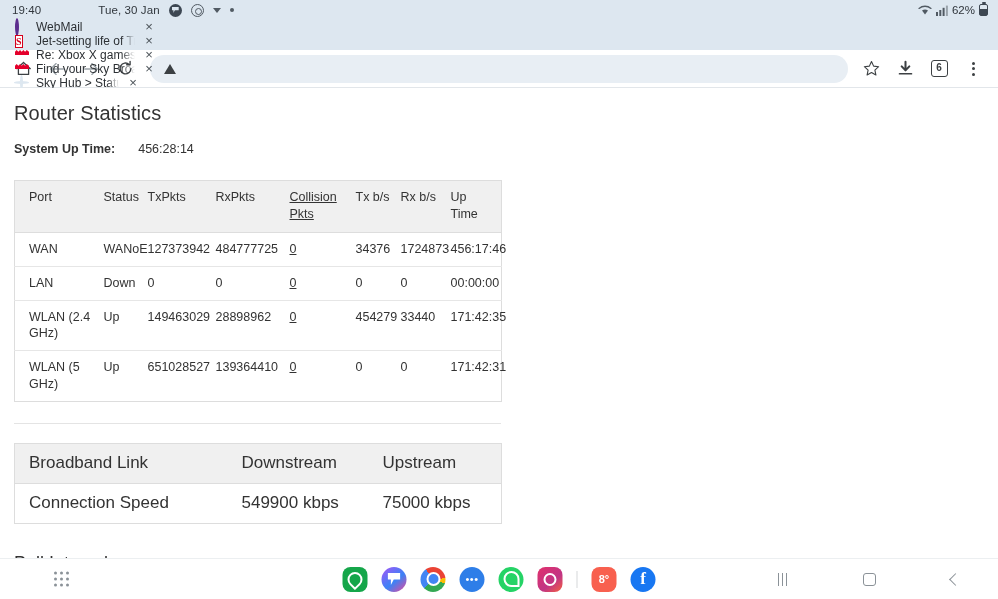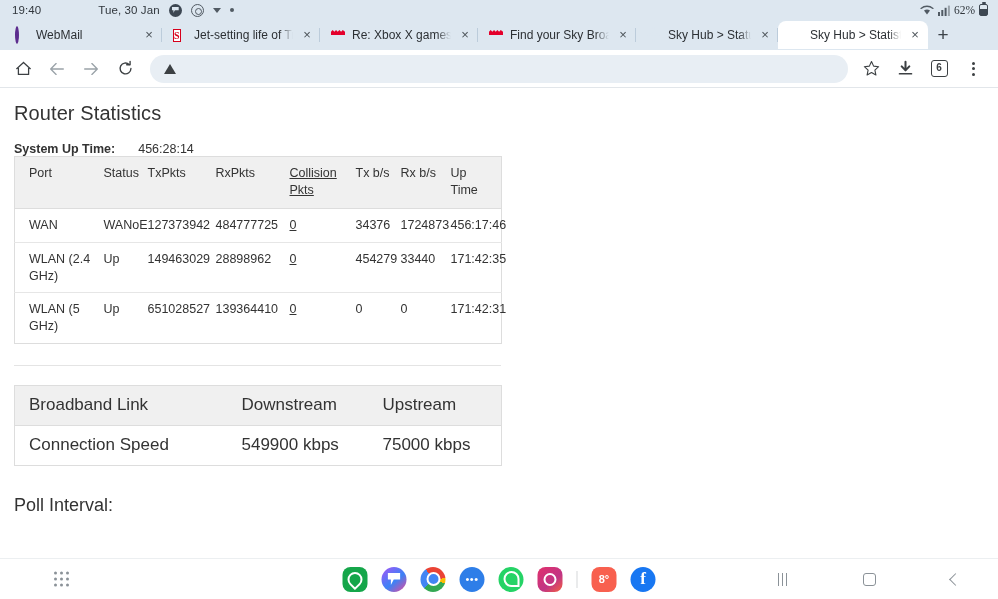--- a/index.html
+++ b/index.html
@@ -15,21 +15,21 @@
     height: 20px;
     background: #dde7f0;
     display: flex;
     align-items: center;
     padding: 0 10px 0 12px;
     font-size: 11.5px;
     color: #30363c;
     gap: 9px;
   }
   .status-left { display: flex; align-items: center; gap: 9px; }
-  .status-right { margin-left: auto; display: flex; align-items: center; gap: 4px; font-family: Liberation Serif, serif; }
+  .status-right { margin-left: auto; display: flex; align-items: center; gap: 4px; }
   .sb-time { font-weight: 500; letter-spacing: .1px; }
   .sb-date { letter-spacing: .1px; margin-left: 48px; }
   .ic-messenger {
     width: 13px; height: 13px; border-radius: 50%;
     background: #3d4752; position: relative; display: inline-block;
   }
   .ic-messenger::after {
     content: ""; position: absolute; left: 3px; top: 3.5px;
     width: 7px; height: 6px; background: #dde7f0;
     clip-path: polygon(0 0, 100% 0, 100% 55%, 45% 55%, 25% 100%, 25% 55%, 0 55%);
@@ -56,23 +56,24 @@
   .ic-battery::before {
     content: ""; position: absolute; top: -3px; left: 2px;
     width: 4px; height: 2px; background: #3d4752; border-radius: 1px;
   }
 
   
   .tabstrip {
     height: 30px;
     background: #dde7f0;
     display: flex;
-    align-items: center;
+    align-items: flex-start;
     padding-left: 4px;
     position: relative;
+    flex-direction: column;
   }
   .tab {
     height: 28px;
     display: flex; align-items: center;
     gap: 7px;
     padding: 0 6px 0 11px;
     font-size: 12px;
     color: #2c3034;
     position: relative;
     min-width: 0;
@@ -198,21 +199,21 @@
     overflow: hidden;
     position: relative;
   }
   .page-title {
     font-size: 20px; font-weight: 400; color: #333333;
     letter-spacing: .1px;
     margin-bottom: 17px;
   }
   .uptime-line {
     font-size: 12.5px; color: #333333;
-    margin-bottom: 0;
+    margin-bottom: 24px;
     display: flex; align-items: baseline;
   }
   .uptime-label { font-weight: 700; }
   .uptime-value { margin-left: 23px; }
 
   table.stats {
     width: 487px;
     border-collapse: collapse;
     font-size: 12.5px;
     color: #333333;
@@ -513,20 +514,30 @@
         <td class="col-port">WAN</td>
         <td class="col-stat">WANoE</td>
         <td class="col-tx">127373942</td>
         <td class="col-rx">484777725</td>
         <td class="col-coll">0</td>
         <td class="col-txbs">34376</td>
         <td class="col-rxbs">1724873</td>
         <td class="col-up">456:17:46</td>
       </tr>
       <tr>
+        <td class="col-port">LAN</td>
+        <td class="col-stat">Down</td>
+        <td class="col-tx">0</td>
+        <td class="col-rx">0</td>
+        <td class="col-coll">0</td>
+        <td class="col-txbs">0</td>
+        <td class="col-rxbs">0</td>
+        <td class="col-up">00:00:00</td>
+      </tr>
+      <tr>
         <td class="col-port">WLAN (2.4 GHz)</td>
         <td class="col-stat">Up</td>
         <td class="col-tx">149463029</td>
         <td class="col-rx">28898962</td>
         <td class="col-coll">0</td>
         <td class="col-txbs">454279</td>
         <td class="col-rxbs">33440</td>
         <td class="col-up">171:42:35</td>
       </tr>
       <tr>

